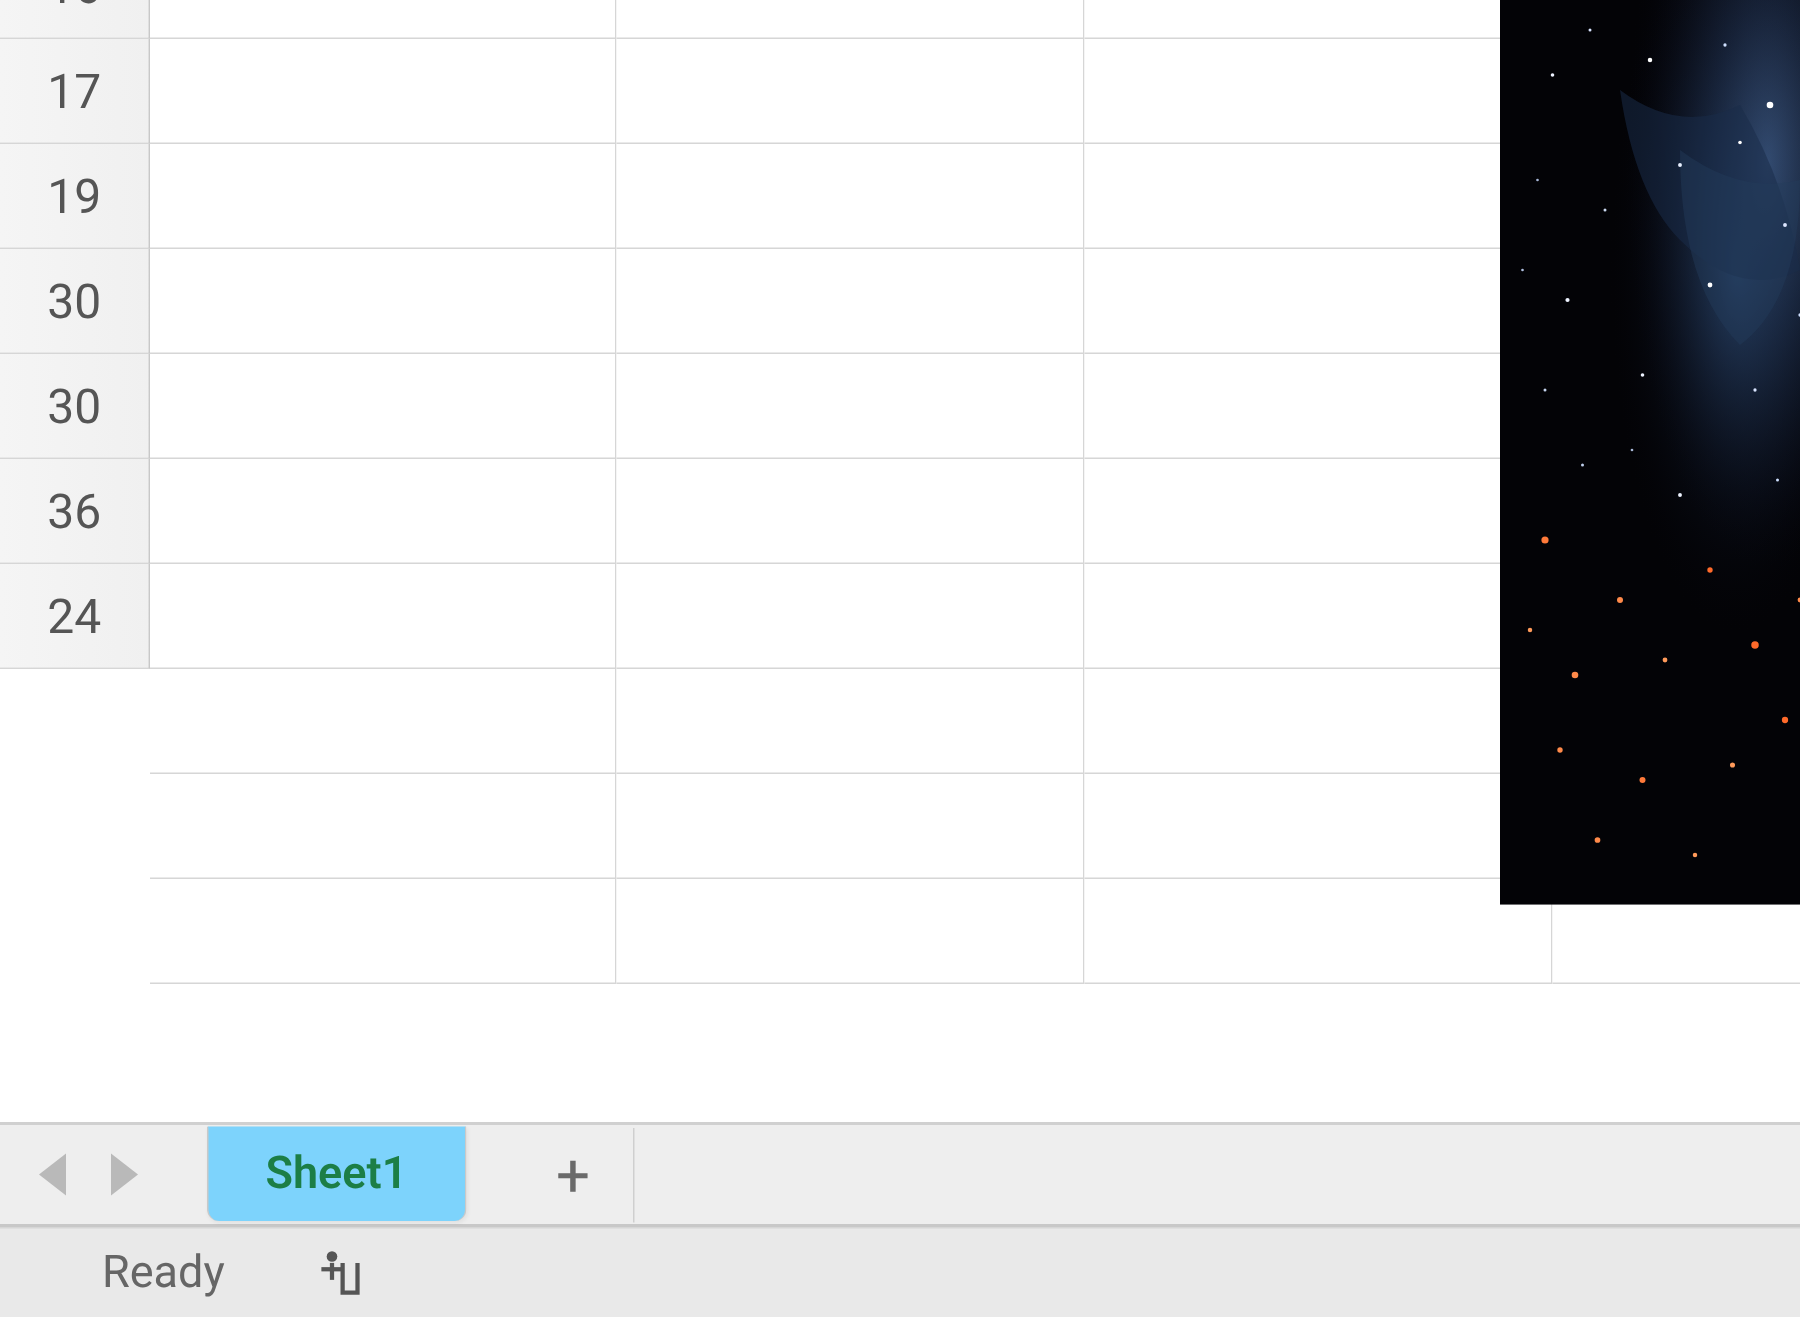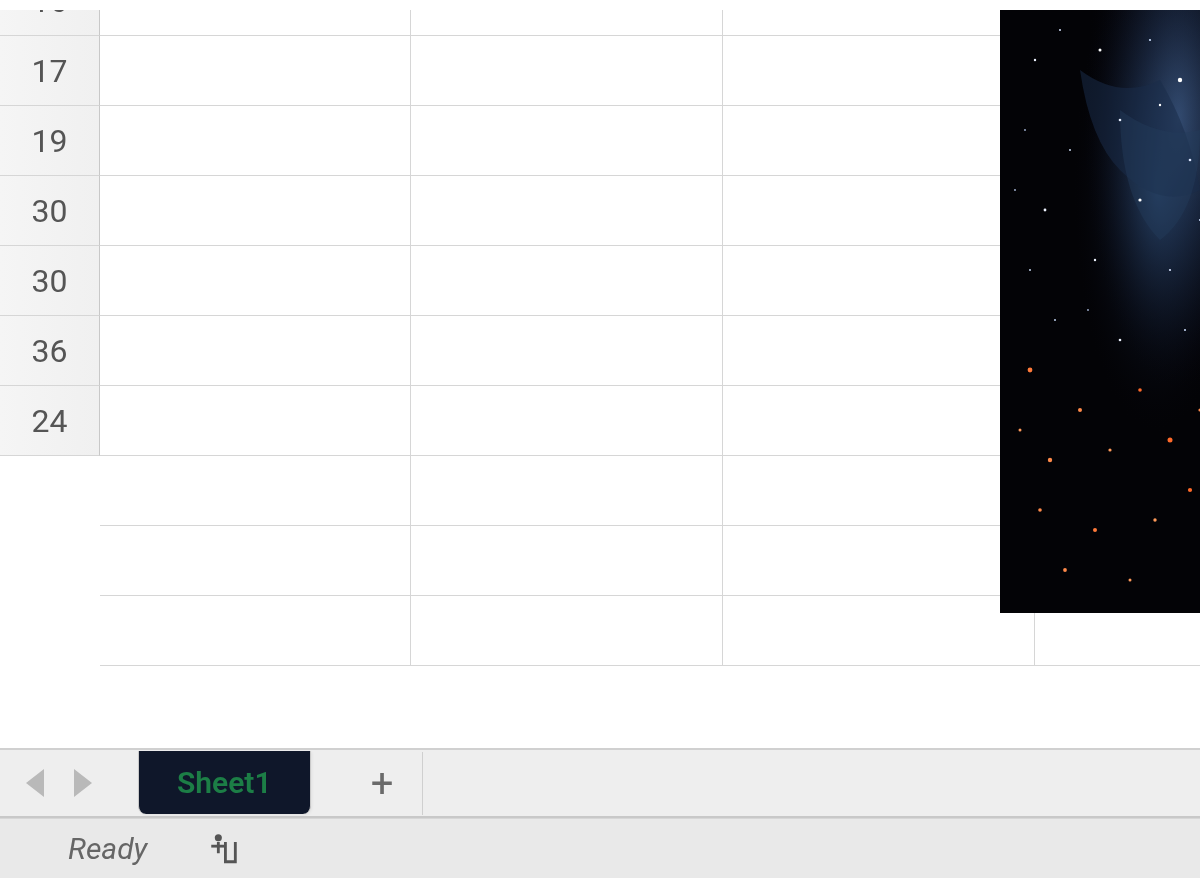--- a/index.html
+++ b/index.html
@@ -14,21 +14,20 @@
     display: flex;
     flex-direction: column;
     width: 100%;
     height: 100%;
   }
   .grid-area {
     flex: 1;
     position: relative;
     background: #ffffff;
     overflow: hidden;
-    margin-top: 10px;
   }
   .grid {
     position: absolute;
     top: -44px;
     left: 0;
     display: flex;
   }
   .row-headers {
     display: flex;
     flex-direction: column;
@@ -108,21 +107,21 @@
     border-right: 18px solid #b9b9b9;
   }
   .nav-arrow.right {
     border-top: 14px solid transparent;
     border-bottom: 14px solid transparent;
     border-left: 18px solid #b9b9b9;
   }
   .sheet-tab {
     height: 63px;
     padding: 0 38px;
-    background: #0f172a;
+    background: #7dd3fc;
     border: 1px solid #c9c9c9;
     border-bottom: none;
     border-top: none;
     border-radius: 0 0 8px 8px;
     display: flex;
     align-items: center;
     font-size: 30px;
     font-weight: 600;
     color: #1c7e46;
     margin-top: -2px;
@@ -174,21 +173,20 @@
   .status-bar {
     height: 60px;
     background: #e9e9e9;
     display: flex;
     align-items: center;
     padding-left: 68px;
     gap: 60px;
     font-size: 30px;
     color: #666;
     border-top: 1px solid #d6d6d6;
-    font-style: italic;
   }
   .accessibility-icon {
     width: 34px;
     height: 34px;
     display: flex;
     align-items: center;
     justify-content: center;
   }
 </style>
 </head>

